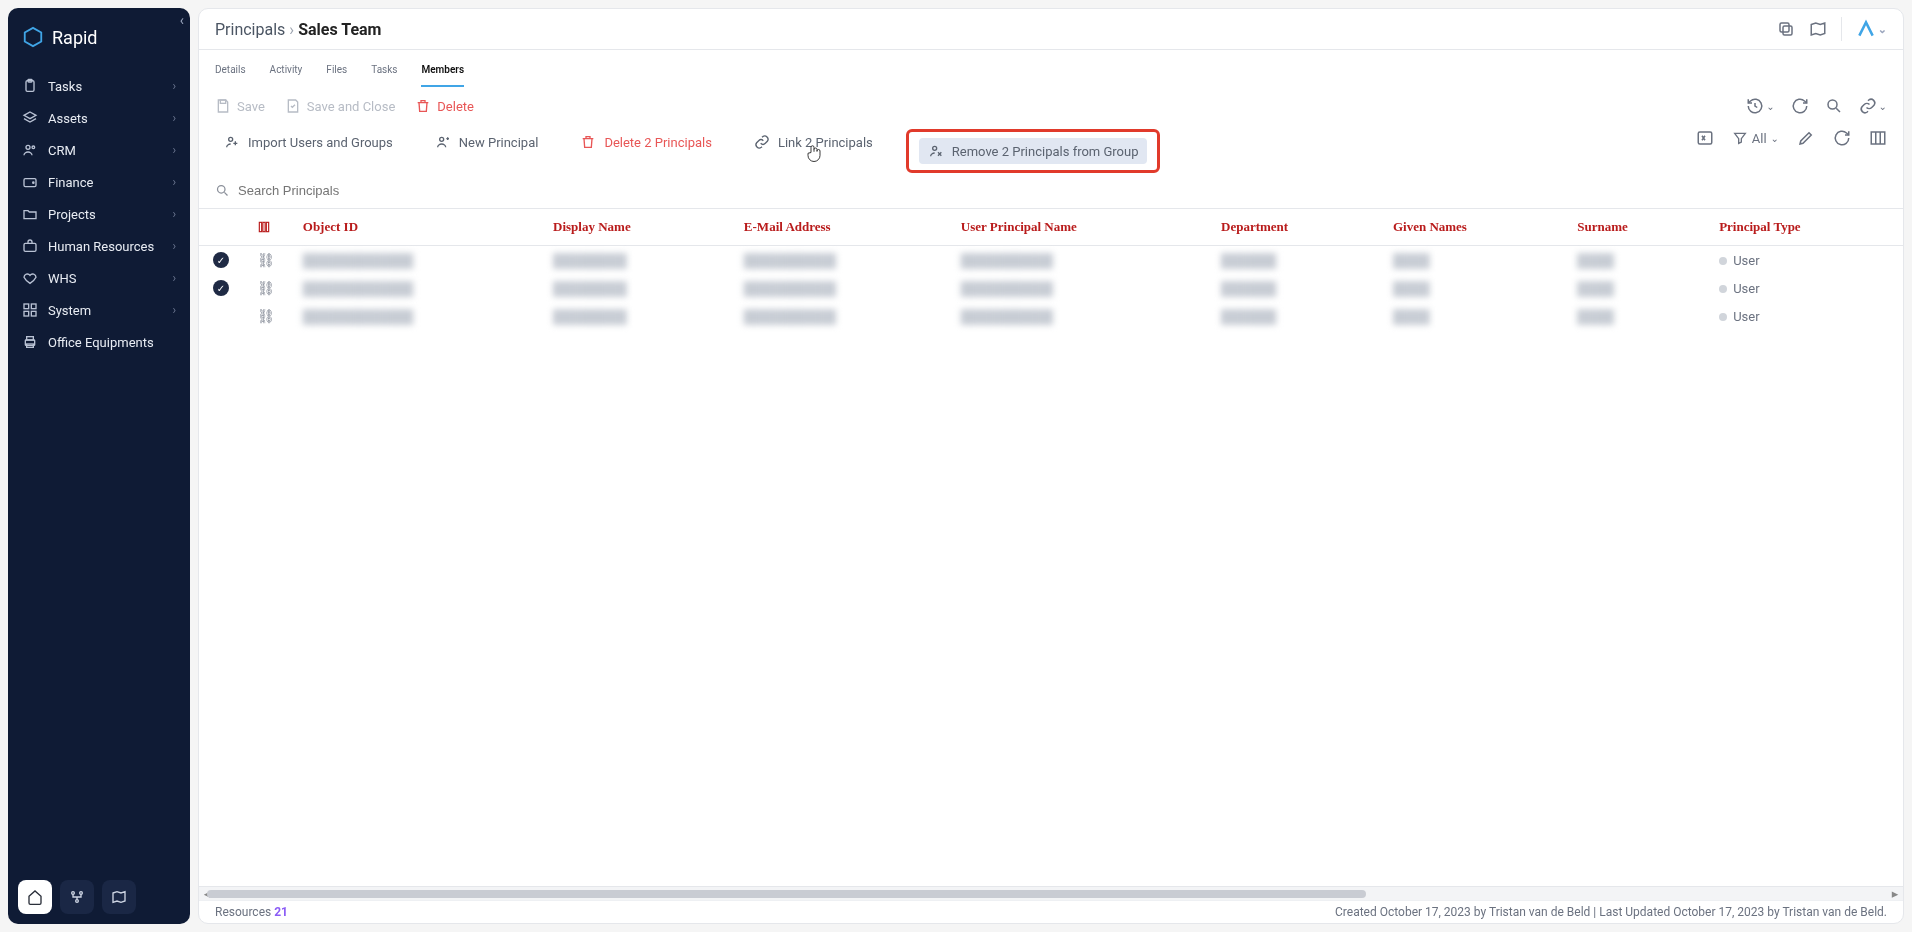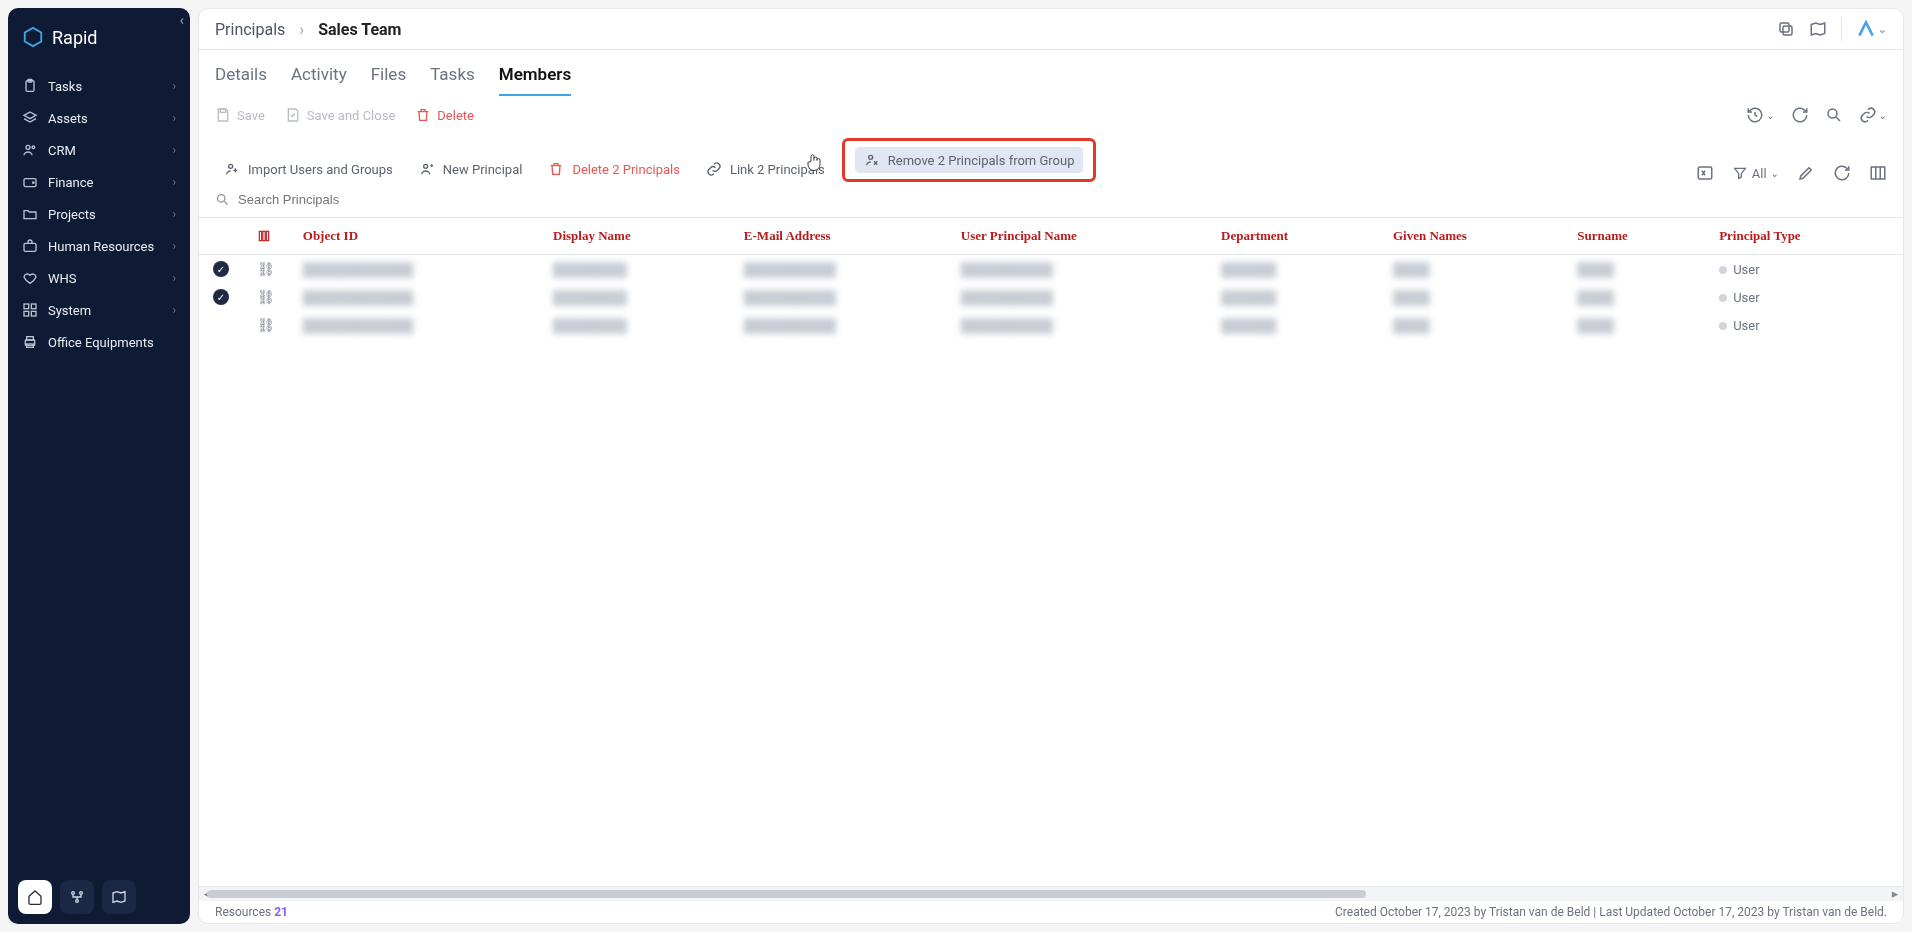--- a/index.html
+++ b/index.html
@@ -90,42 +90,42 @@
     overflow: hidden;
     border: 1px solid #e5e7eb;
   }
   .topbar {
     display: flex;
     align-items: center;
     padding: 8px 16px;
     border-bottom: 1px solid #e5e7eb;
     gap: 8px;
   }
-  .breadcrumb { display:flex; align-items:flex-start; gap:14px; font-size:16px; color:#4b5563;}
+  .breadcrumb { display:flex; align-items:flex-start; gap:4px; font-size:16px; color:#4b5563;}
   .breadcrumb .bc-sep { color:#9ca3af; }
   .breadcrumb .bc-current { font-weight:700; color:#222; }
   .top-actions { margin-left:auto; display:flex; align-items:center; gap:14px; color:#6b7280;}
   .top-actions .divider { width:1px; height:24px; background:#e5e7eb; }
   .top-logo-a { color:#40a5e6; font-weight:700; font-size:20px; display:flex; align-items:center; }
   .tabs {
     display:flex; gap:24px; padding: 4px 16px 0 16px; border-bottom:0px solid #e5e7eb;
   }
-  .tab { padding:10px 0; font-size:17px; color:#6b7280; cursor:pointer; }
+  .tab { padding:10px 0; font-size:10px; color:#6b7280; cursor:pointer; }
   .tab.active { color:#111; font-weight:600; border-bottom:2px solid #40a5e6; }
   .save-row {
     display:flex; align-items:center; gap:20px;
     padding:10px 16px;
   }
   .icon-btn { display:flex; align-items:center; gap:6px; color:#6b7280; cursor:pointer; font-size:13px;}
   .icon-btn.disabled { color:#b7bcc5; }
   .icon-btn.danger { color:#e85656; }
   .icon-btn .ic { width:16px; height:16px; display:flex; align-items:center; justify-content:center;}
   .right-tools { margin-left:auto; display:flex; gap:16px; color:#6b7280; align-items:center;}
   .action-row {
-    display:flex; align-items:flex-end; gap:8px;
+    display:flex; align-items:flex-start; gap:24px;
     padding: 4px 16px;
   }
   .action-row .right-tools { gap:18px; }
   .highlight-box {
     border: 3px solid #e13a2b;
     border-radius: 6px;
     padding: 6px 10px;
     display:flex; align-items:center;
   }
   .action-btn {

